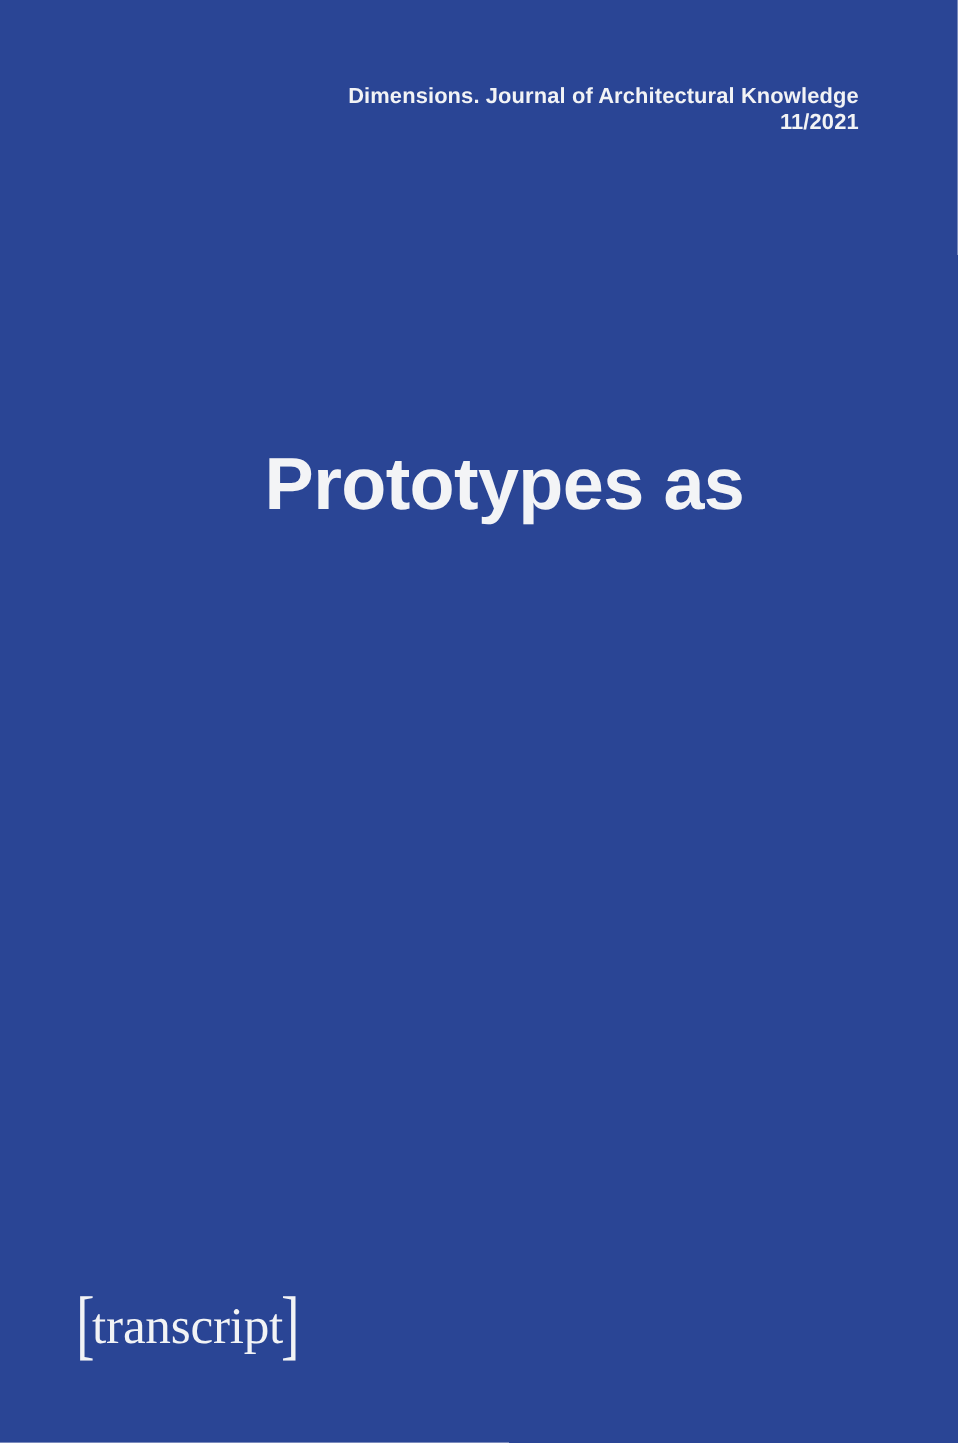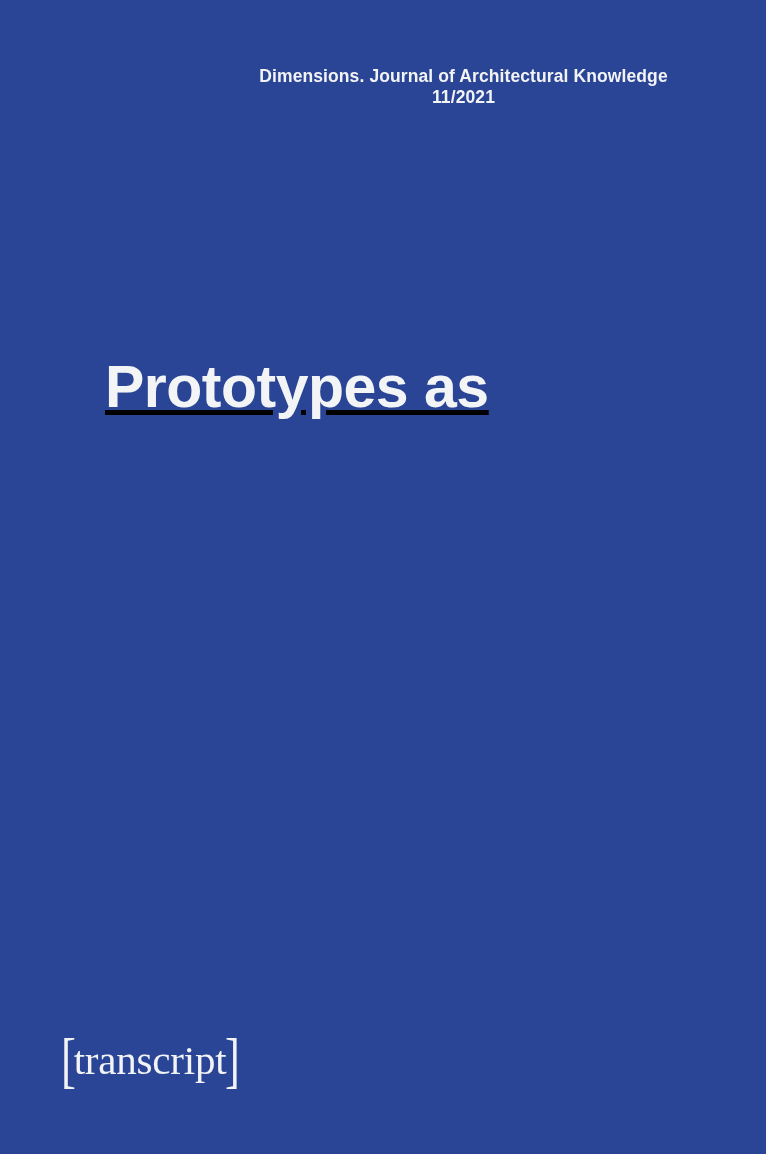--- a/index.html
+++ b/index.html
@@ -24,41 +24,40 @@
     -webkit-font-smoothing: antialiased;
     overflow: hidden;
   }
 
   
   .series-header {
     position: absolute;
     left: 240px;
     top: 66px;
     width: 447px;
-    text-align: center;
+    text-align: right;
   }
   .series-line {
     display: block;
     color: #f2f3f5;
     font-family: "Liberation Sans", sans-serif;
     font-size: 17.5px;
     font-weight: bold;
     line-height: 21px;
     letter-spacing: 0.1px;
     white-space: nowrap;
   }
 
   
   .title-block {
     position: absolute;
-    left: 105px;
+    left: 120px;
     top: 356px;
     width: 567px;
-    text-align: left;
-    text-decoration: underline;
+    text-align: center;
   }
   .title-line {
     display: block;
     color: #f3f4f6;
     font-family: "Liberation Sans", sans-serif;
     font-size: 59px;
     font-weight: bold;
     line-height: 62px;
     letter-spacing: -0.5px;
     white-space: nowrap;

